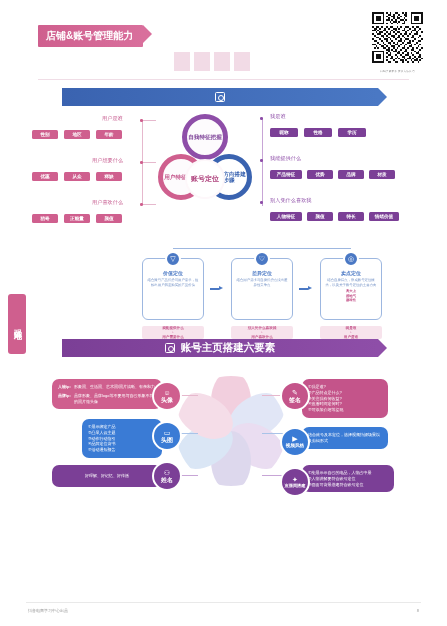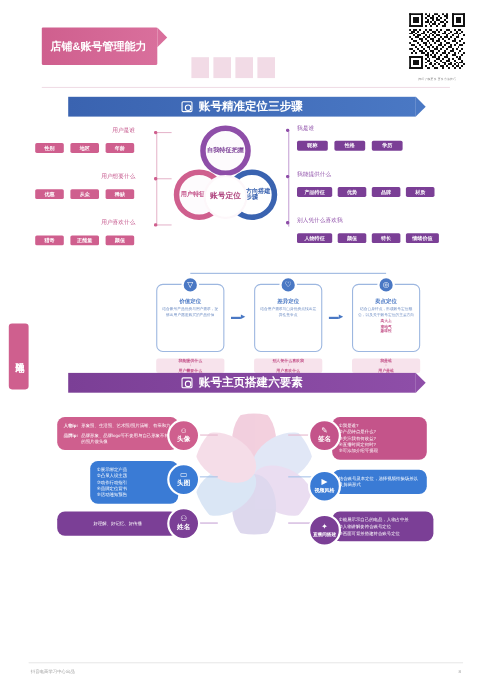--- a/index.html
+++ b/index.html
@@ -17,21 +17,21 @@
     width:18px; height:60px;
     background:#cf5f8e; border-radius:3px;
     color:#fff; font-size:8px; font-weight:bold;
     display:flex; align-items:center; justify-content:center;
     letter-spacing:1px; writing-mode:vertical-rl; text-orientation:upright;
     line-height:1.25;
   }
 
   
   .hdr-chip{
-    position:absolute; left:38px; top:25px; height:34px;
+    position:absolute; left:38px; top:25px; height:22px;
     background:linear-gradient(90deg,#cf5f8e,#d96f9c);
     color:#fff; font-size:10px; font-weight:bold;
     display:flex; align-items:center; padding:0 10px 0 8px;
     border-radius:1px;
   }
   .hdr-chip::after{
     content:""; position:absolute; right:-9px; top:0;
     border-top:9.5px solid transparent; border-bottom:9.5px solid transparent;
     border-left:9px solid #d96f9c;
   }
@@ -434,21 +434,20 @@
           <rect x="20" y="28" width="1" height="1"></rect>
           <rect x="23" y="28" width="1" height="1"></rect>
           <rect x="26" y="28" width="1" height="1"></rect>
       </g>
     </svg>
     <div class="qr-cap">扫码了解更多 更多方法技巧</div>
   </div>
 
   <div class="banner blue">
     <span class="bico"></span>
-    <span>账号精准定位三步骤</span>
   </div>
 
   <div class="panel1">
 
     <div class="vline" style="left:112px; top:12px; height:84px;"></div>
     <div class="hline" style="left:112px; top:12px; width:14px;"></div>
     <div class="hline" style="left:112px; top:54px; width:14px;"></div>
     <div class="hline" style="left:112px; top:96px; width:14px;"></div>
 
     <div class="dot" style="left:110px; top:11px;"></div>

